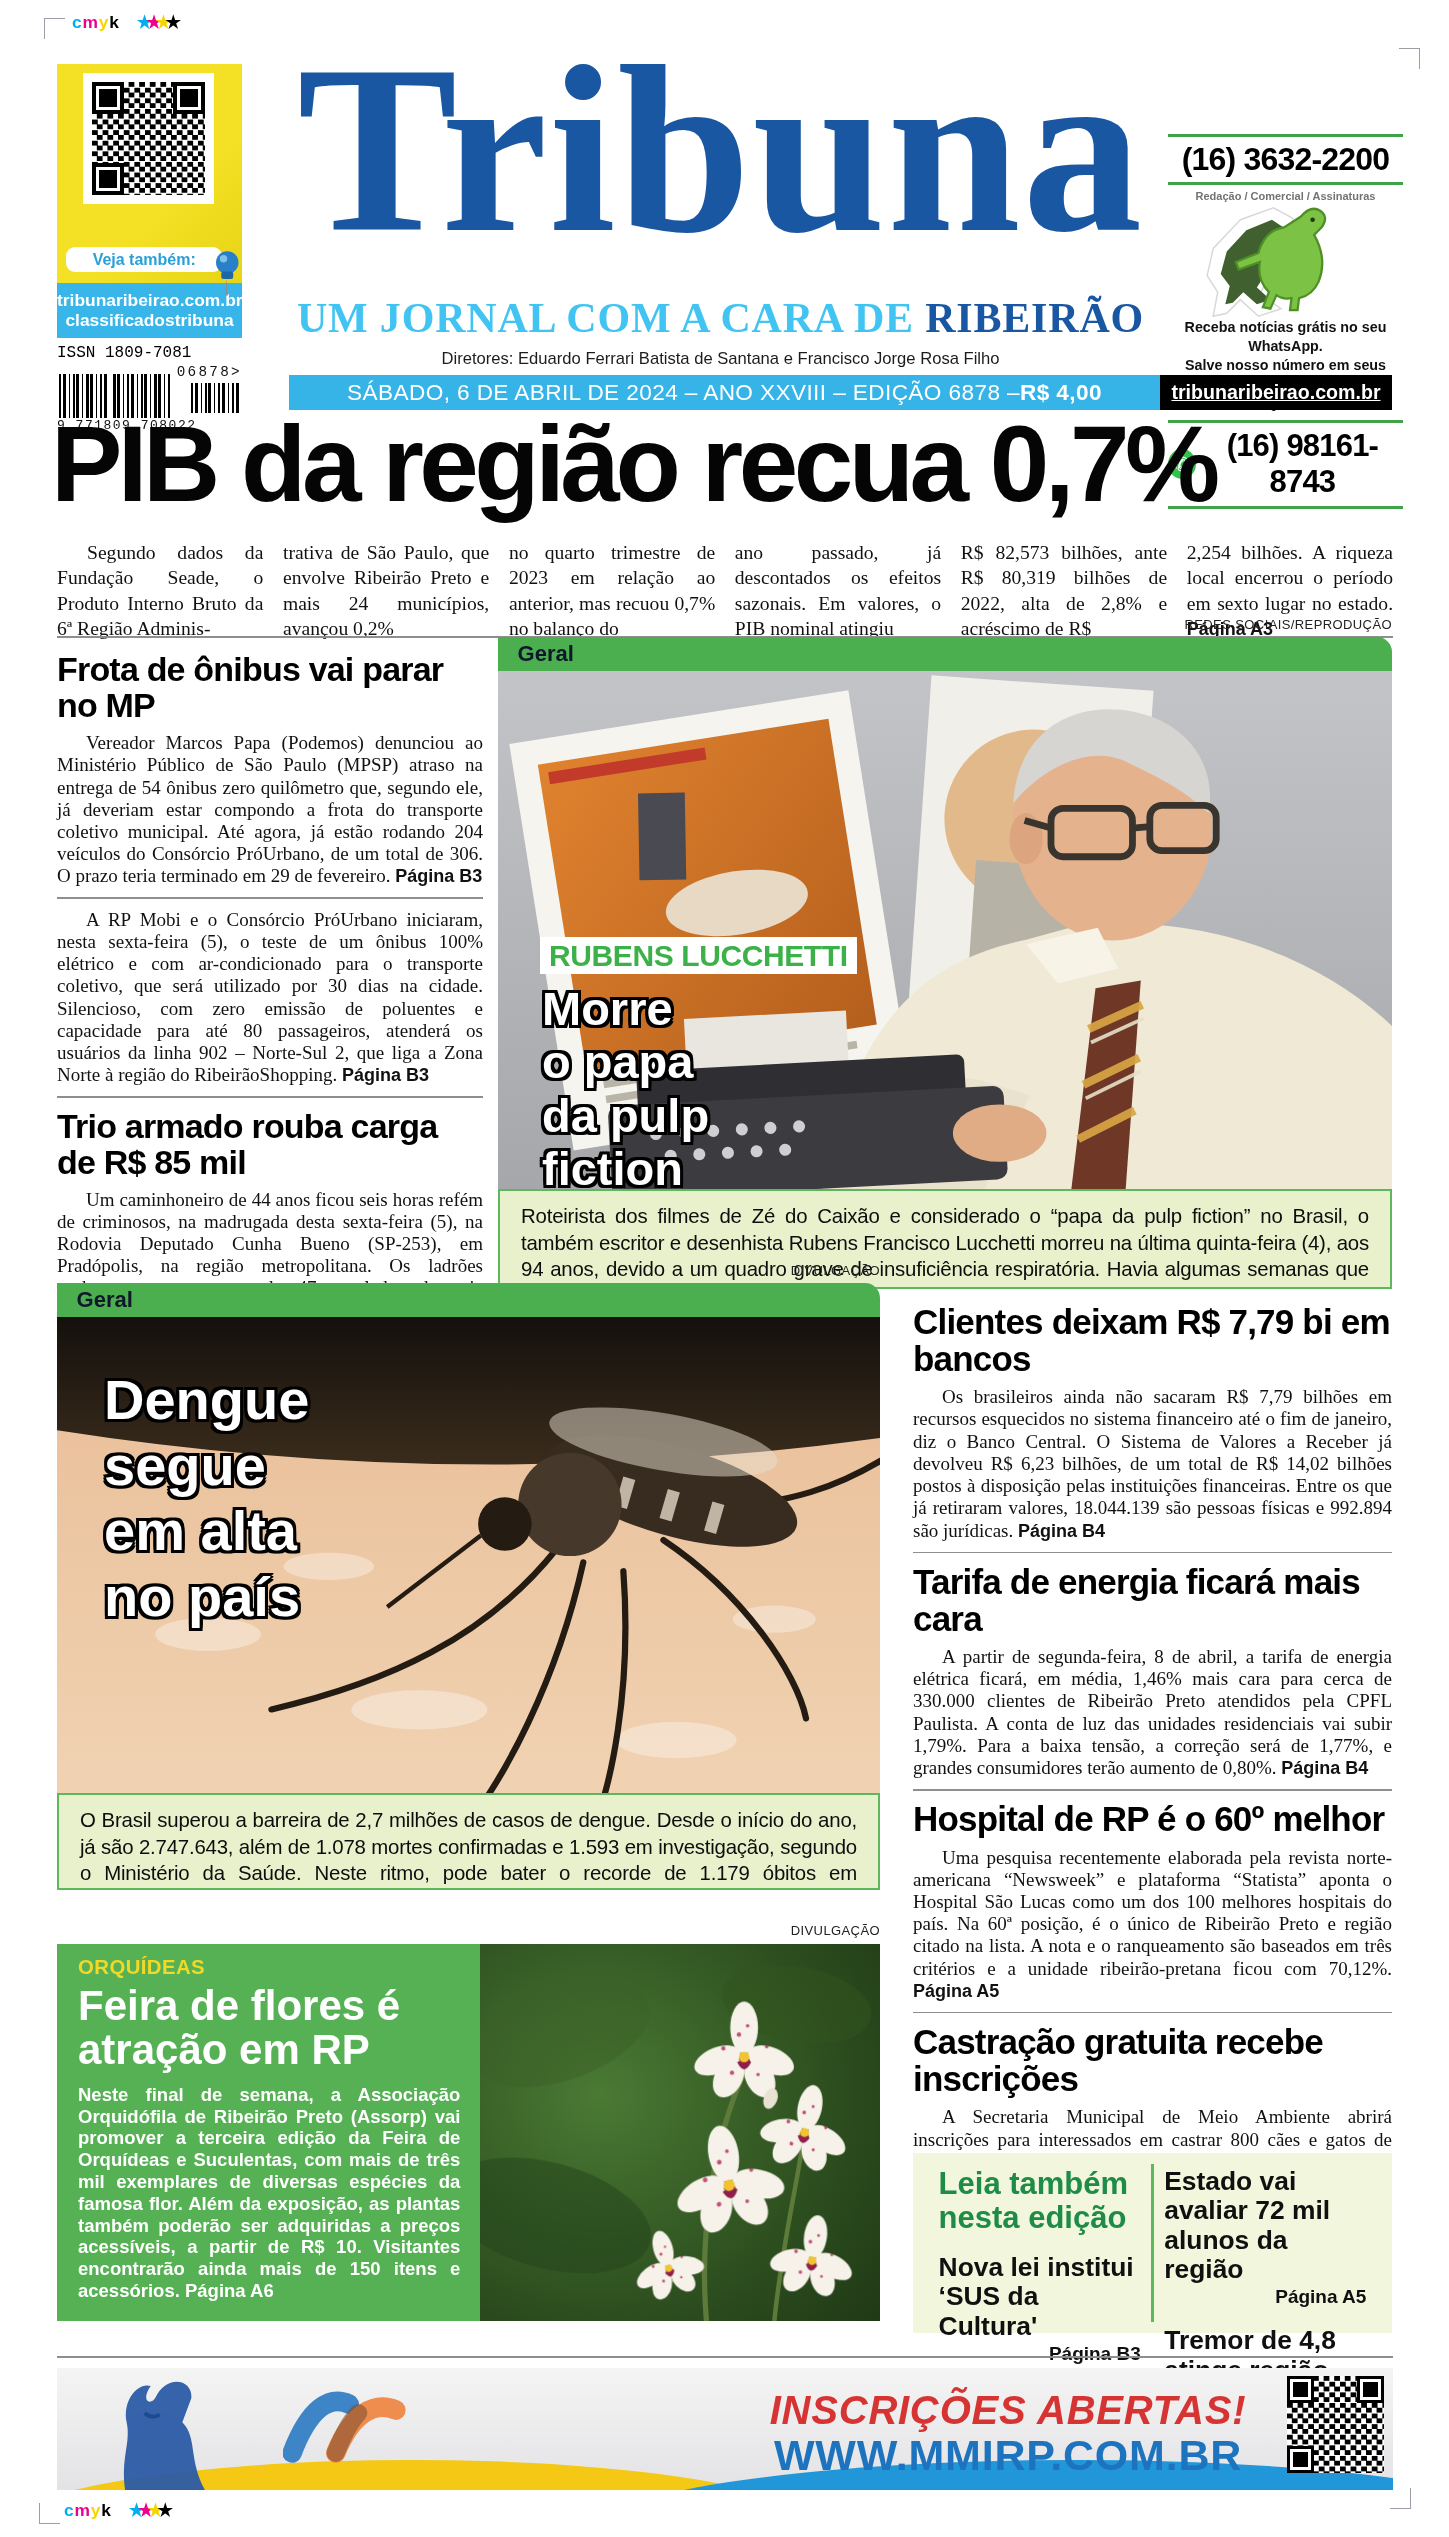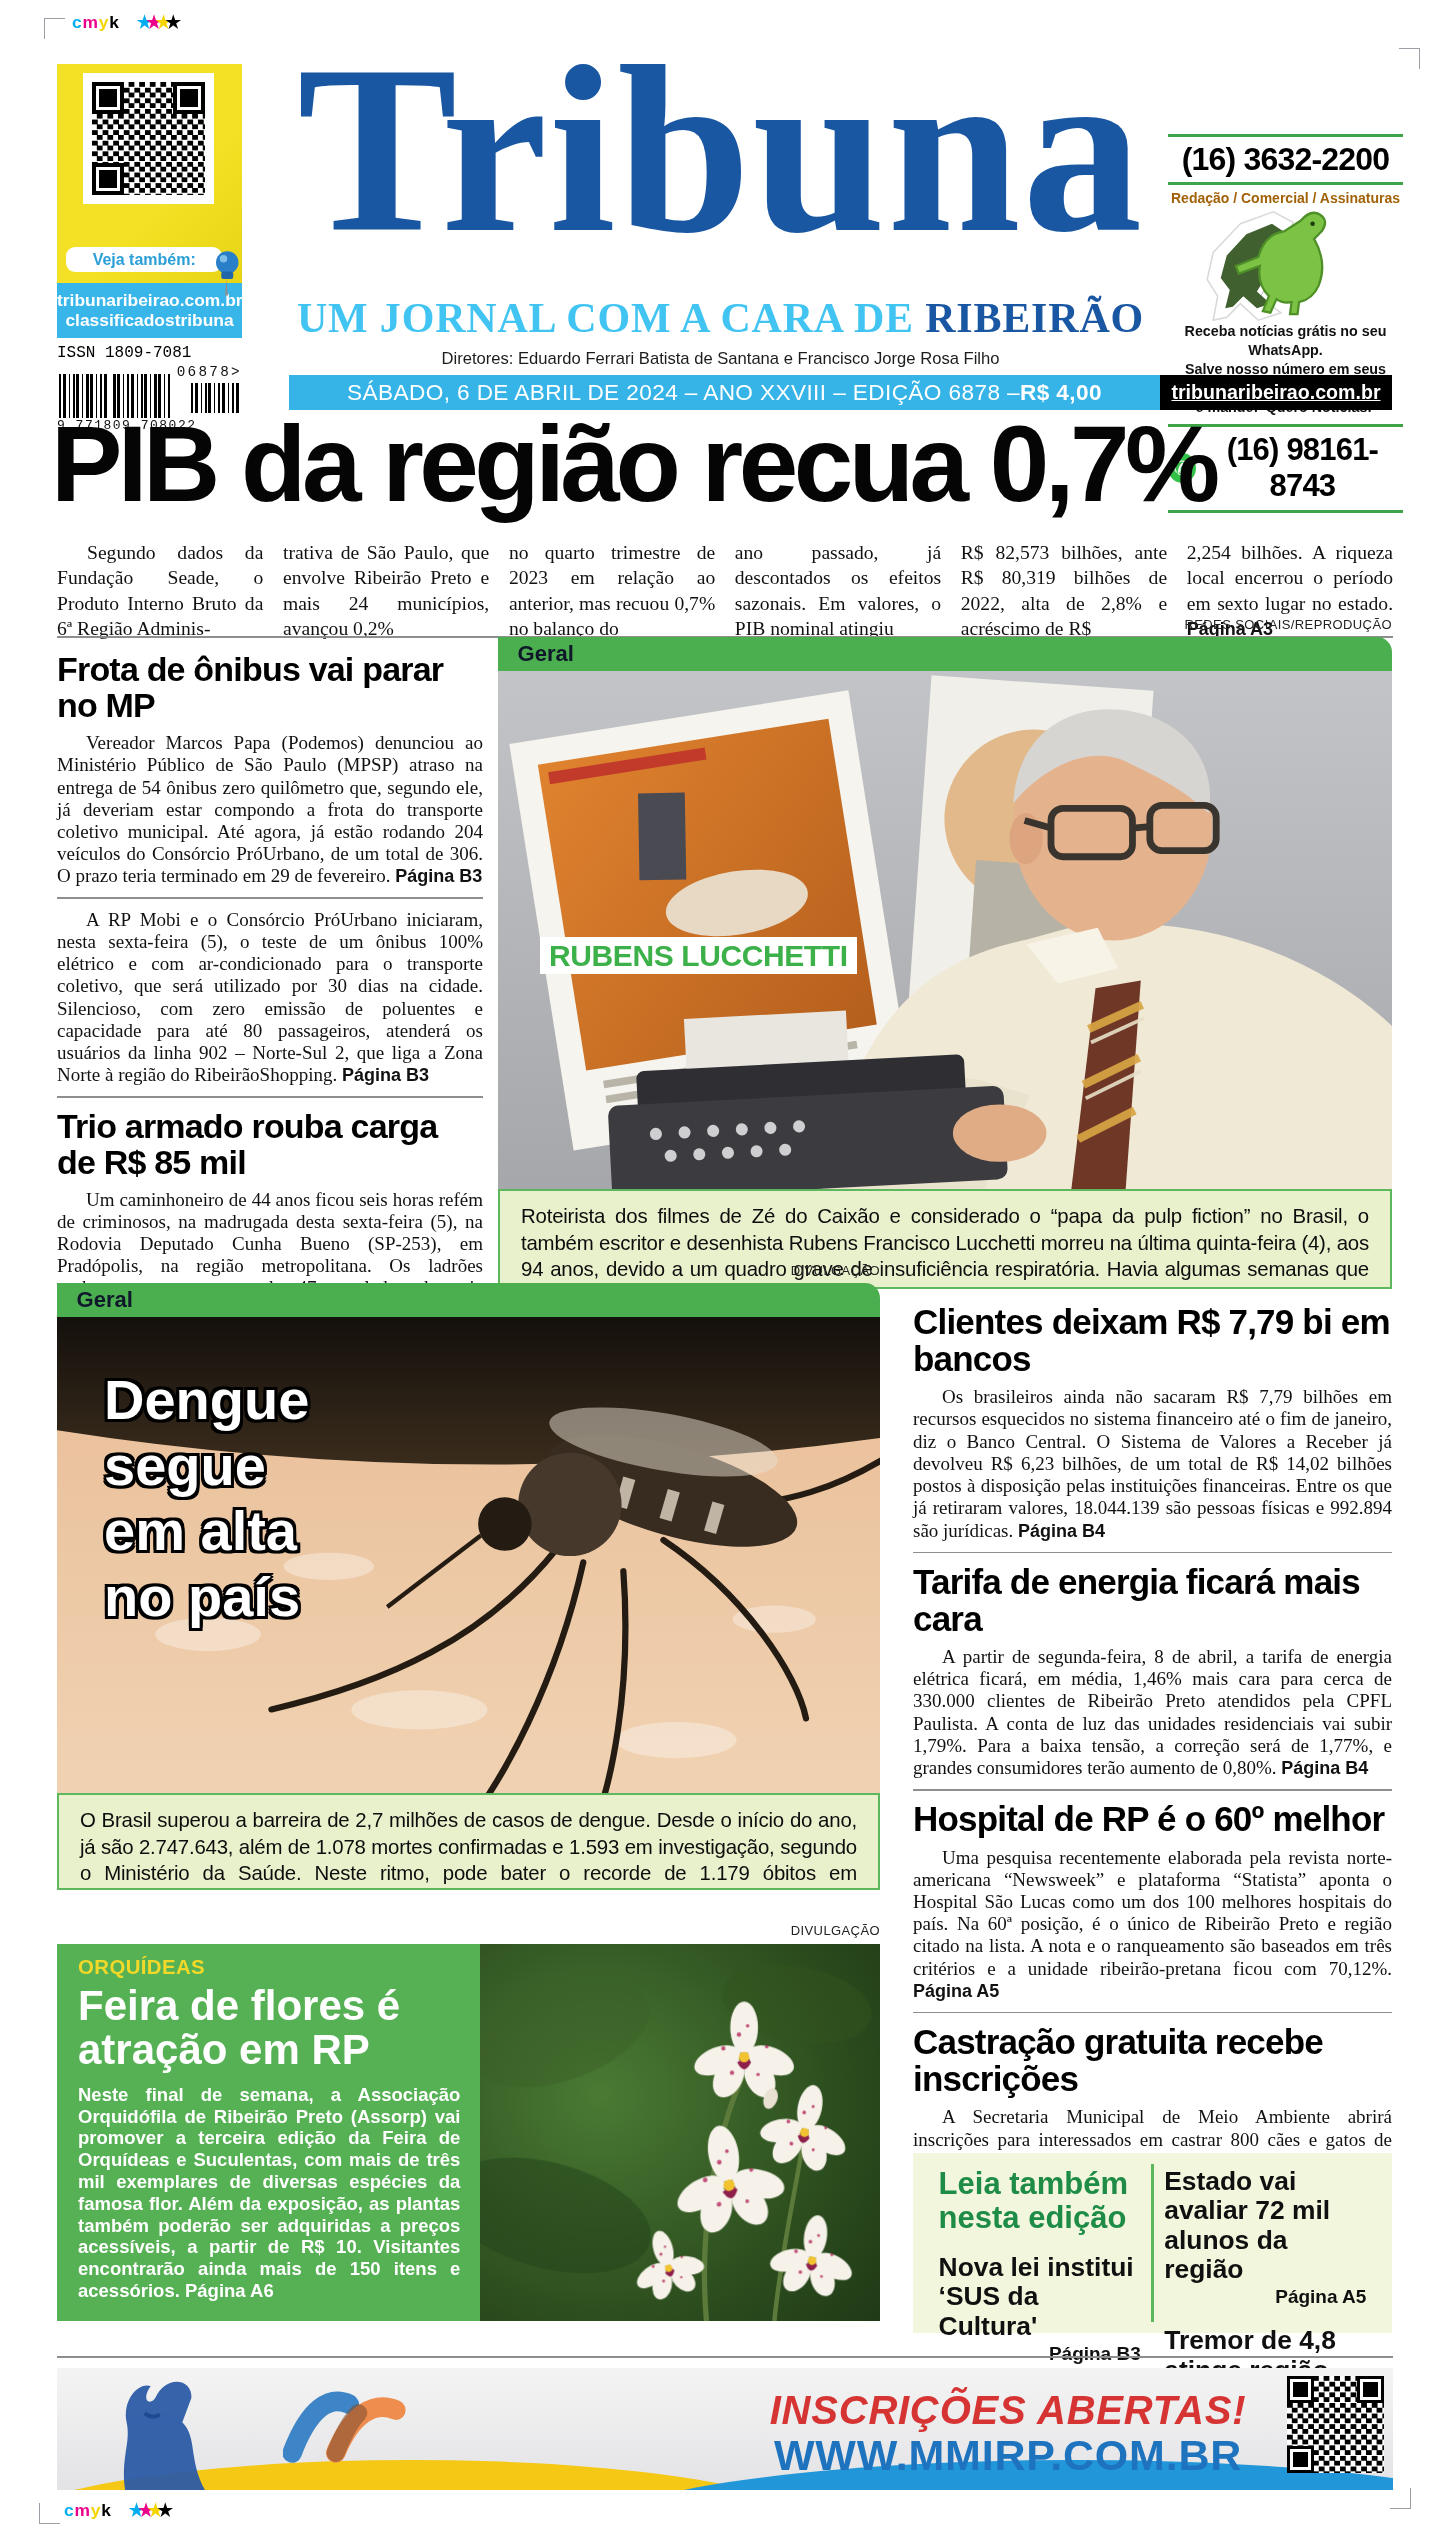--- a/index.html
+++ b/index.html
@@ -44,21 +44,21 @@
         font-weight:bold;font-size:240px;line-height:1.05;color:#1a57a3;letter-spacing:1.5px;}
   .tagline{left:264px;top:294px;width:913px;text-align:center;font-family:"Liberation Serif",serif;
         font-weight:bold;font-size:42px;letter-spacing:0.8px;}
   .tag-light{color:#41c4f2}.tag-dark{color:#1a57a3}
   .directors{left:264px;top:349px;width:913px;text-align:center;font-size:16.6px;color:#1c1c1c;}
 
   
   .contact{left:1168px;top:134px;width:235px;text-align:center;}
   .grule{height:3px;background:#3fa348;}
   .c-phone{font-size:32px;font-weight:bold;letter-spacing:-0.8px;padding:3.8px 0;color:#000;}
-  .c-depts{font-size:14px;font-weight:bold;padding:5.3px 0 1.5px;color:#a16207;}
+  .c-depts{font-size:11px;font-weight:bold;padding:5.3px 0 1.5px;color:#737373;}
   .c-dino{height:115px;position:relative;}
   .c-note{font-size:14.3px;font-weight:bold;line-height:1.32;color:#111;}
   .c-wrow{display:flex;align-items:center;justify-content:center;gap:6px;padding:5.3px 0;}
   .wicon{width:30px;height:30px;border-radius:50%;background:#35c24a;color:#fff;font-size:19.6px;
          line-height:30px;text-align:center;}
   .c-wnum{font-size:31px;font-weight:bold;letter-spacing:-0.8px;color:#000;}
 
   
   .datebar{left:289px;top:375px;width:1103px;height:35px;display:flex;}
   .db-blue{flex:1;background:#36b4e8;color:#fff;display:flex;align-items:center;justify-content:center;
@@ -318,20 +318,26 @@
             <circle cx="228" cy="632" r="8"></circle>
               <circle cx="266" cy="632" r="8"></circle>
               <circle cx="304" cy="632" r="8"></circle>
             <circle cx="342" cy="632" r="8"></circle>
               <circle cx="380" cy="632" r="8"></circle>
           </g>
         </g>
         <ellipse cx="665" cy="612" rx="62" ry="38" fill="#e0ac85"></ellipse>
       </svg>
       <div class="kicker">RUBENS LUCCHETTI</div>
+      <div class="ol-head oh-luc">
+        <div>Morre</div>
+        <div>o papa</div>
+        <div>da pulp</div>
+        <div>fiction</div>
+      </div>
     </div>
     <div class="capbox" style="height:72px;overflow:hidden;">
       <span>Roteirista dos filmes de Zé do Caixão e considerado o “papa da pulp fiction” no Brasil, o também escritor e desenhista Rubens Francisco Lucchetti morreu na última quinta-feira (4), aos 94 anos, devido a um quadro grave de insuficiência respiratória. Havia algumas semanas que estava internado com pneumonia na UTI do Hospital São Lucas Ribeirânia, em Ribeirão Preto. </span>
     </div>
   </div>
 
   <div class="abs credit" style="left:57px;top:1263px;width:823px;">DIVULGAÇÃO</div>
   <div class="abs feat-den">
     <div class="sect">Geral</div>
     <div class="photo" style="height:476px;">

